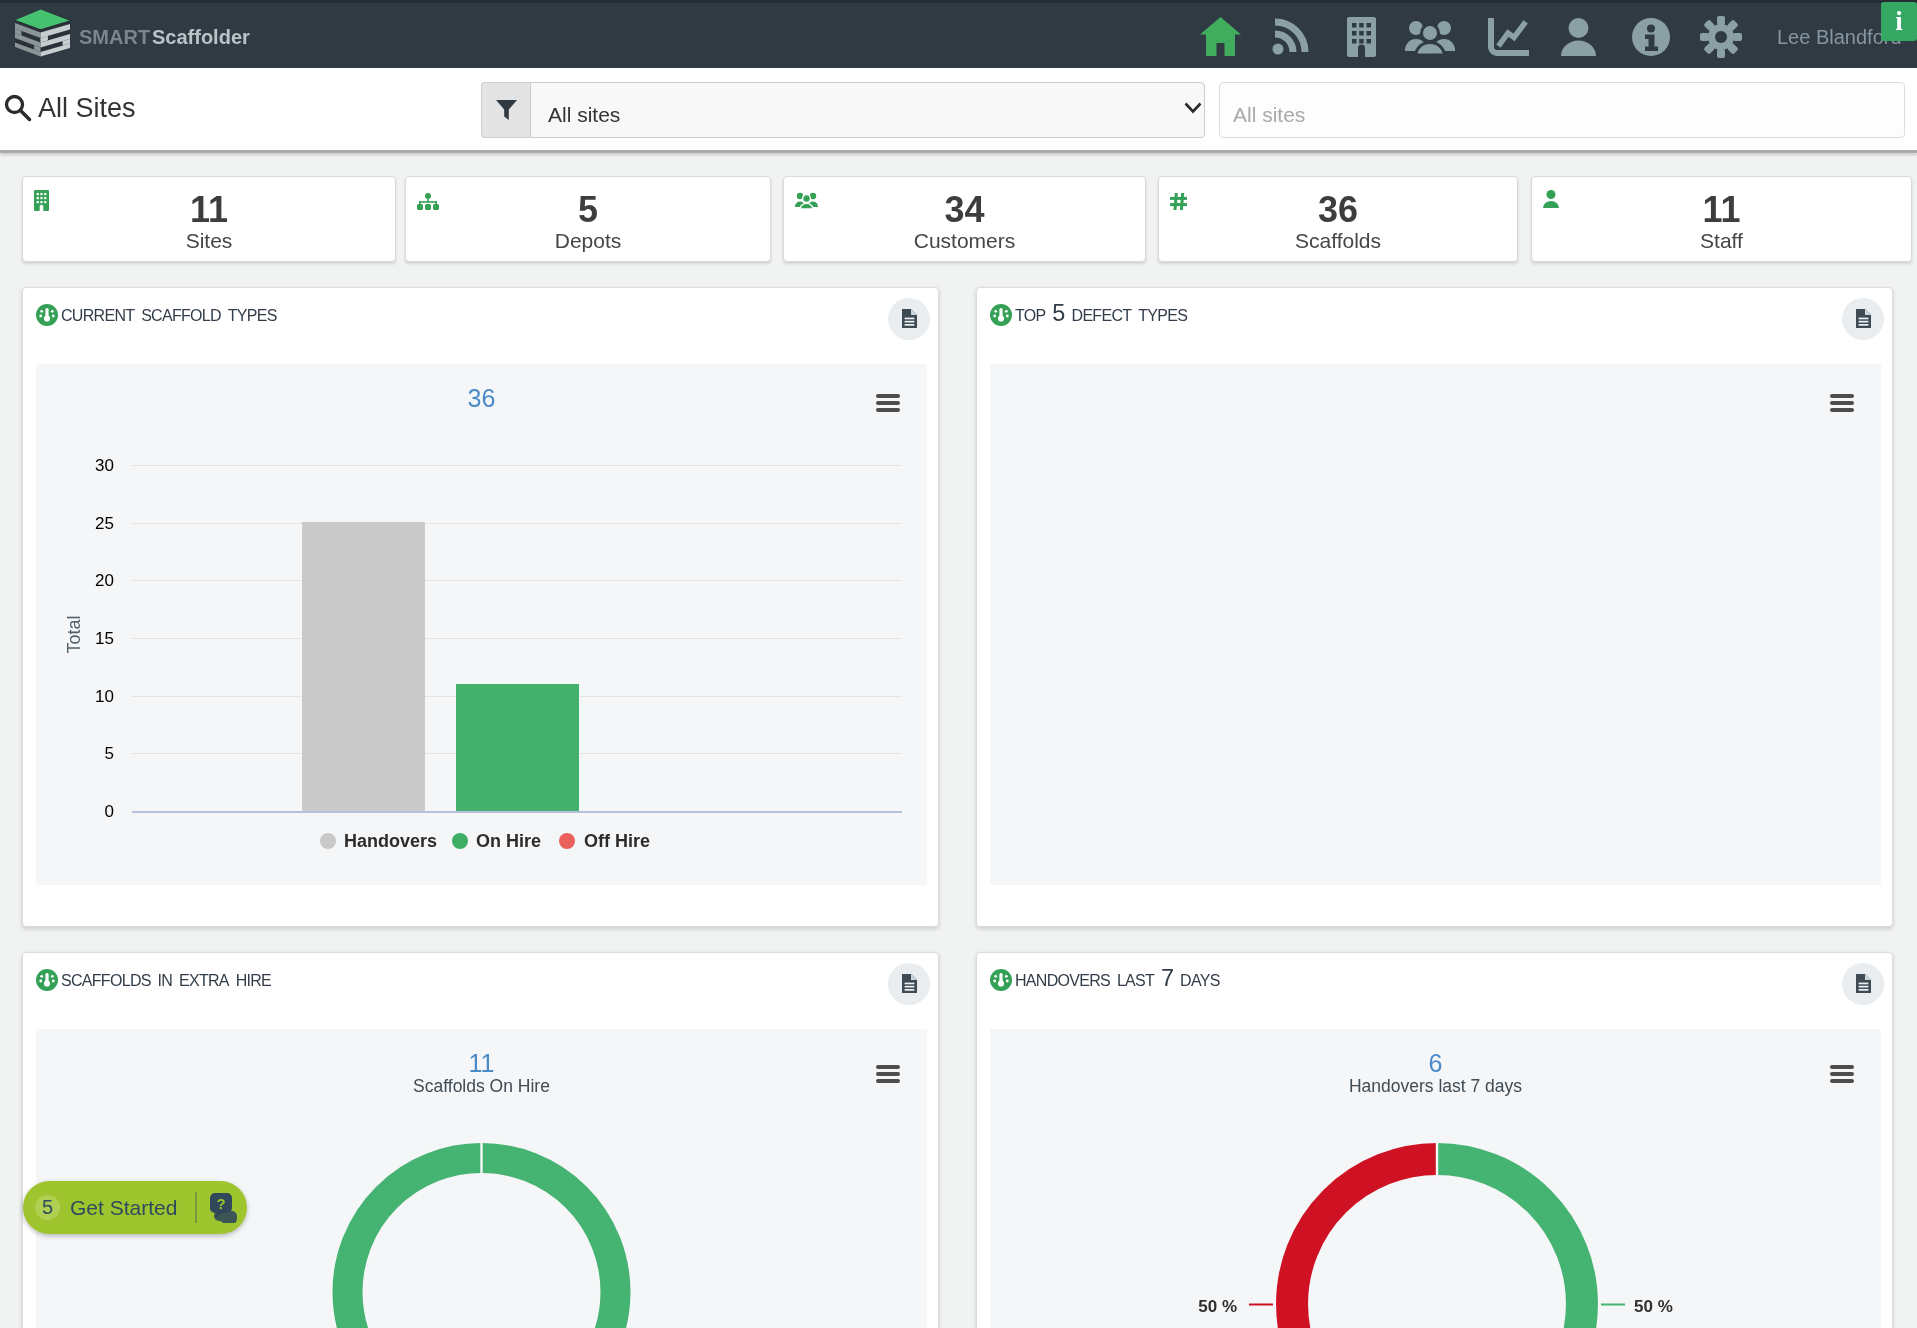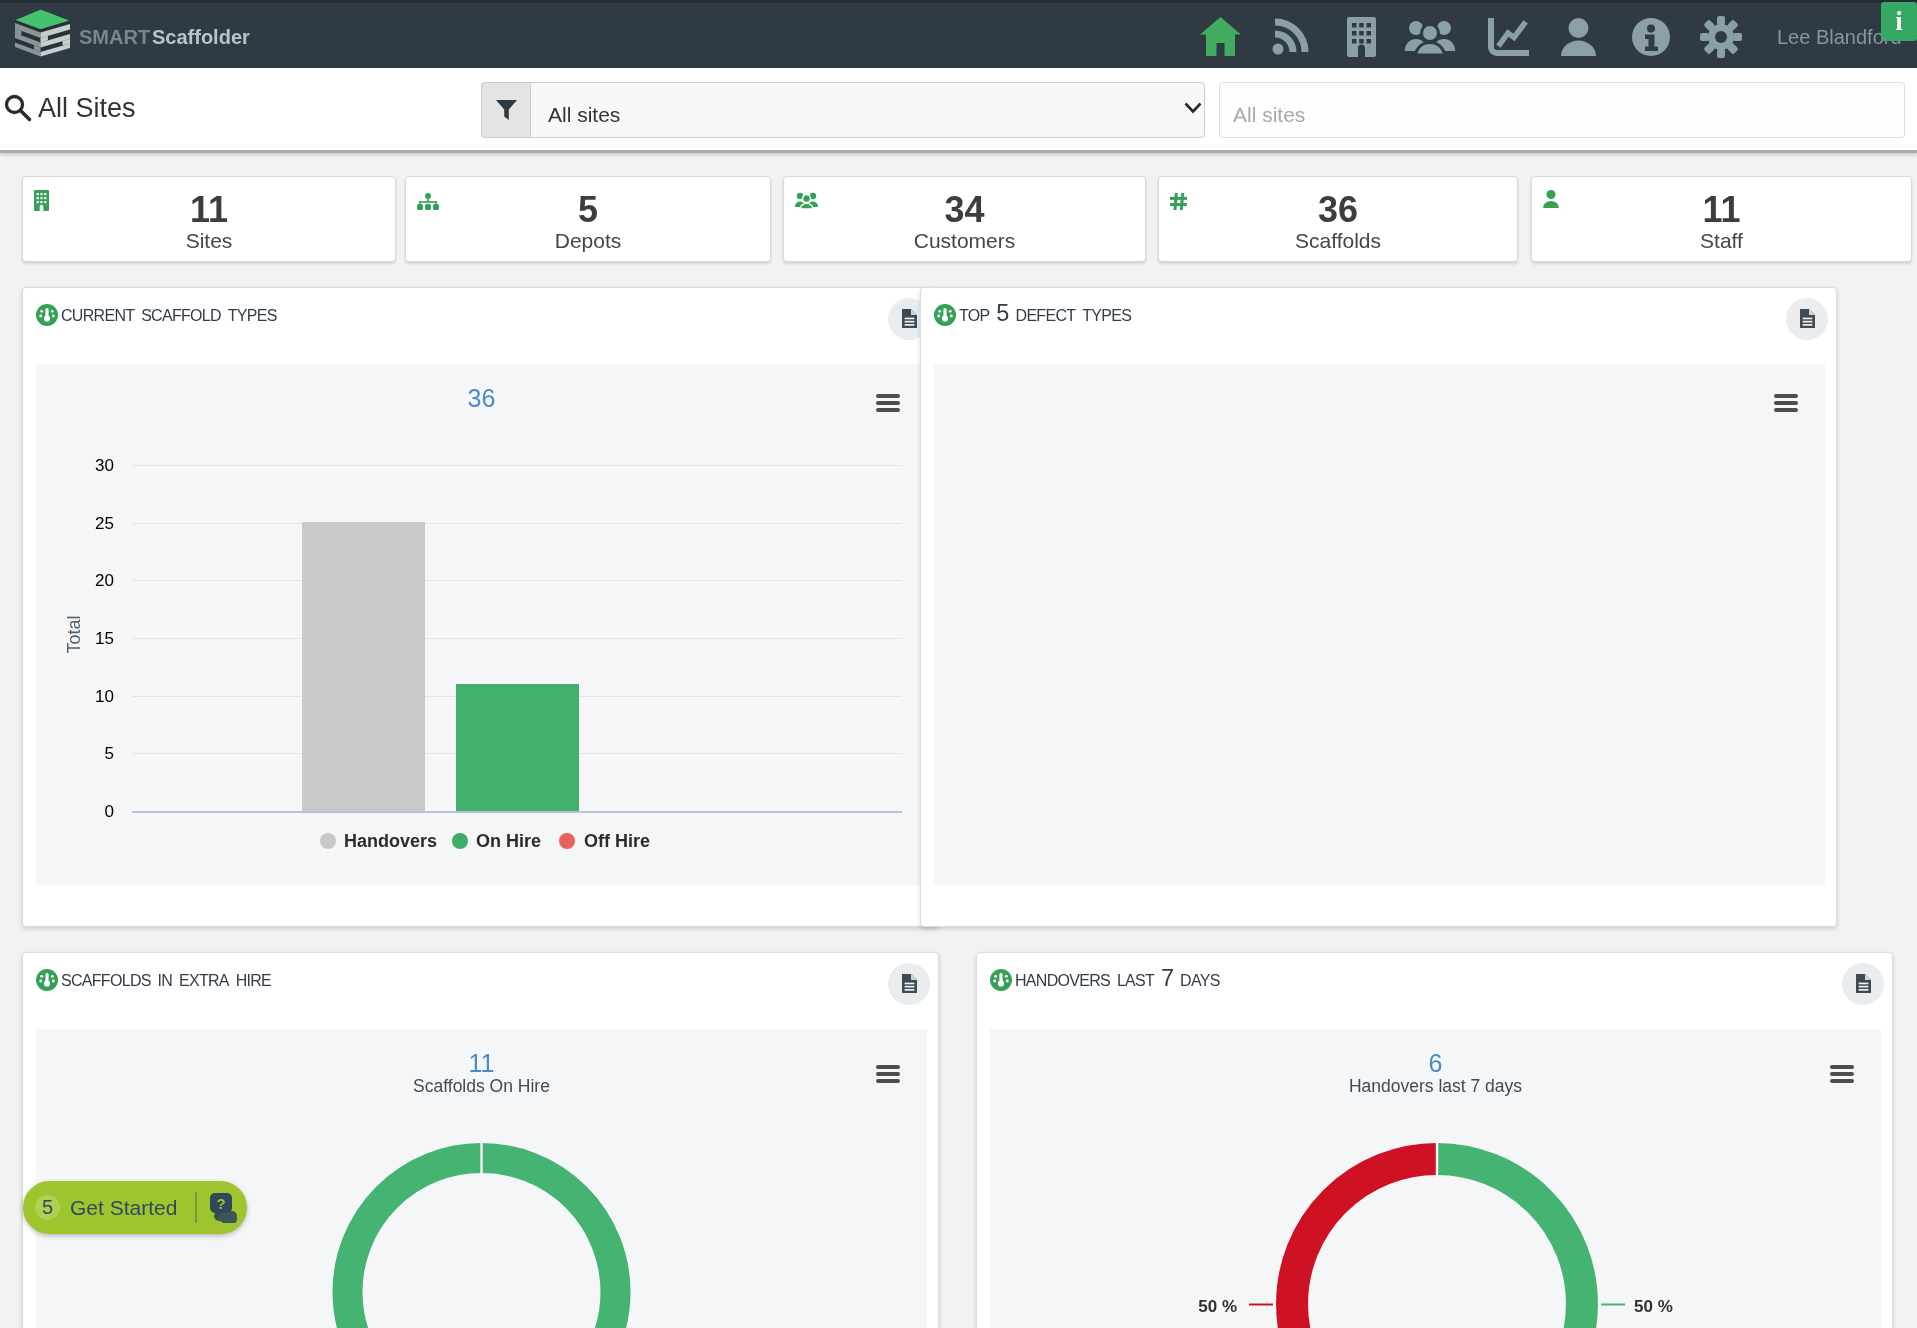--- a/index.html
+++ b/index.html
@@ -289,21 +289,21 @@
       <div style="position:absolute;left:96px;top:447px;width:770px;height:2px;background:#b6c2dc;"></div>
       <div class="legdot" style="left:284px;top:469px;background:#c9c9c9;"></div>
       <div class="leg" style="left:308px;top:467px;">Handovers</div>
       <div class="legdot" style="left:416px;top:469px;background:#3eae66;"></div>
       <div class="leg" style="left:440px;top:467px;">On Hire</div>
       <div class="legdot" style="left:523px;top:469px;background:#e9605c;"></div>
       <div class="leg" style="left:548px;top:467px;">Off Hire</div>
     </div>
   </div>
 
-  <div class="panel" id="p2" style="left:920px;top:287px;height:640px;">
+  <div class="panel" id="p2" style="left:976px;top:287px;height:640px;">
     <svg class="pico" width="22" height="22" viewBox="0 0 22 22">
         <circle cx="11" cy="11" r="11" fill="#35a157"></circle>
         <g fill="#fff">
           <rect x="9.4" y="4" width="3.2" height="9" rx="1.6"></rect>
           <circle cx="11" cy="14.5" r="3.1"></circle>
           <circle cx="5.7" cy="7.3" r="1.4"></circle>
           <circle cx="16.3" cy="7.3" r="1.4"></circle>
           <circle cx="4.7" cy="12" r="1.4"></circle>
           <circle cx="17.3" cy="12" r="1.4"></circle>
         </g>

